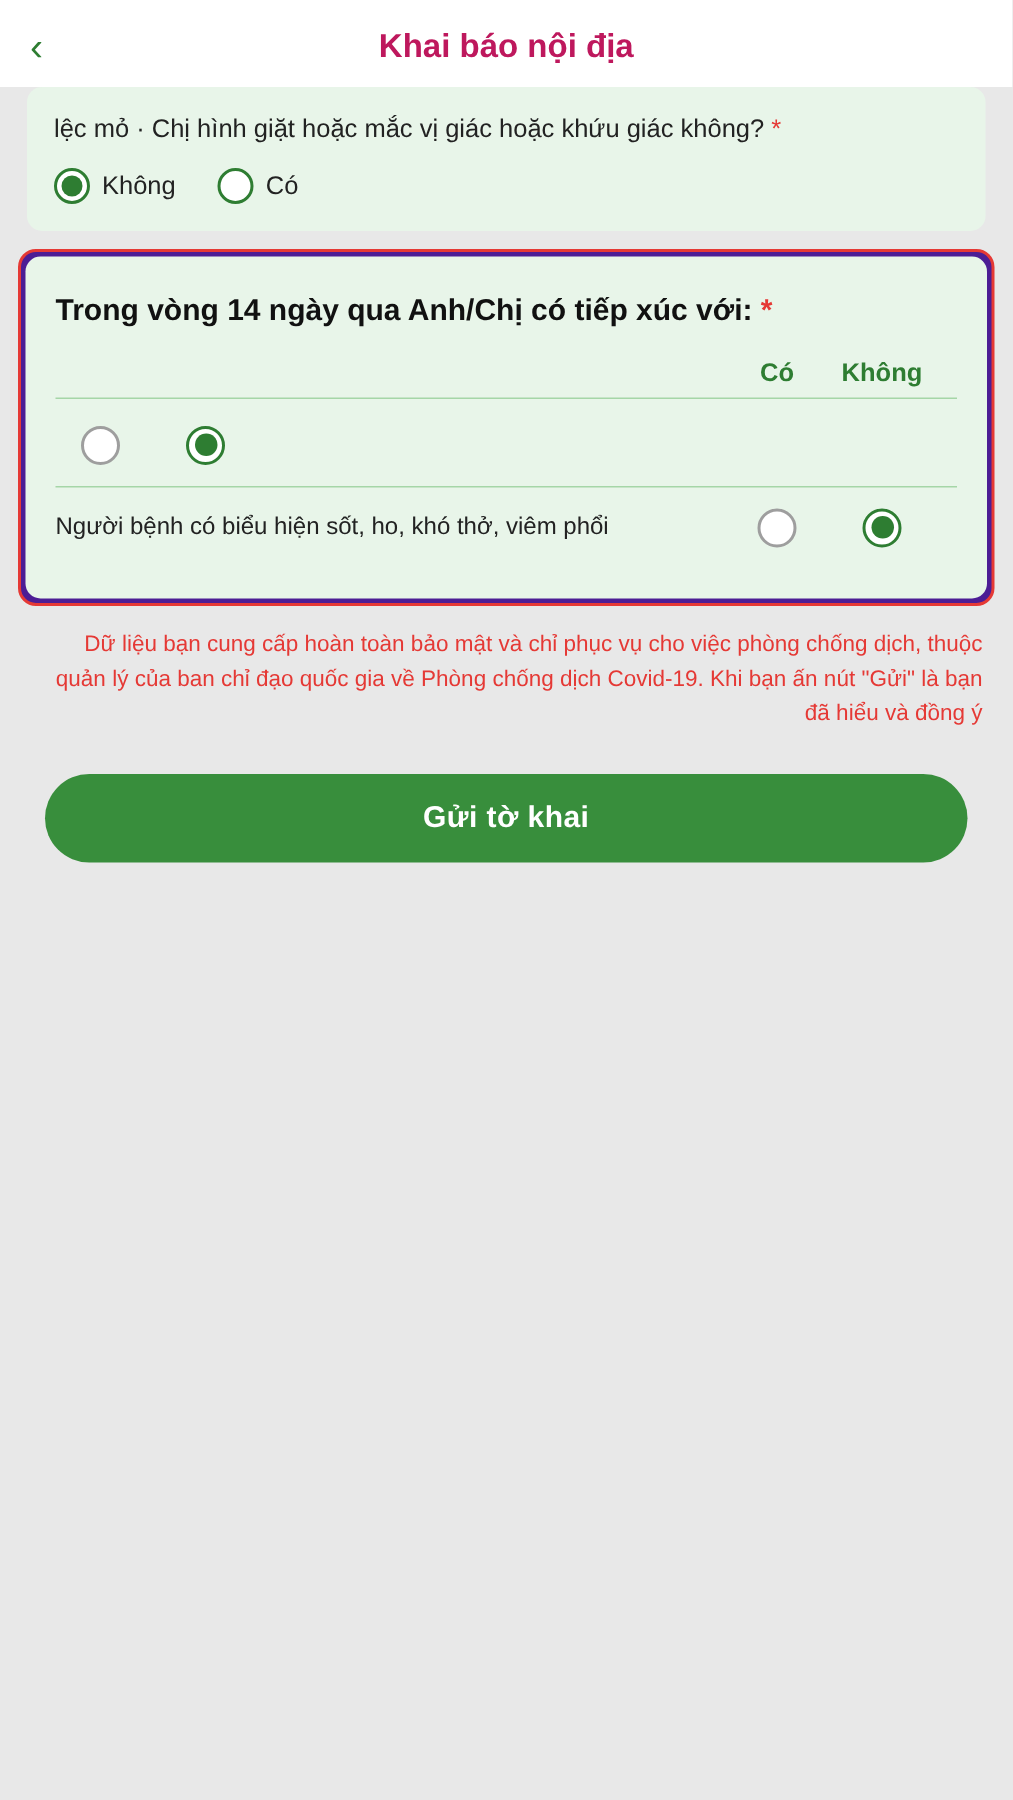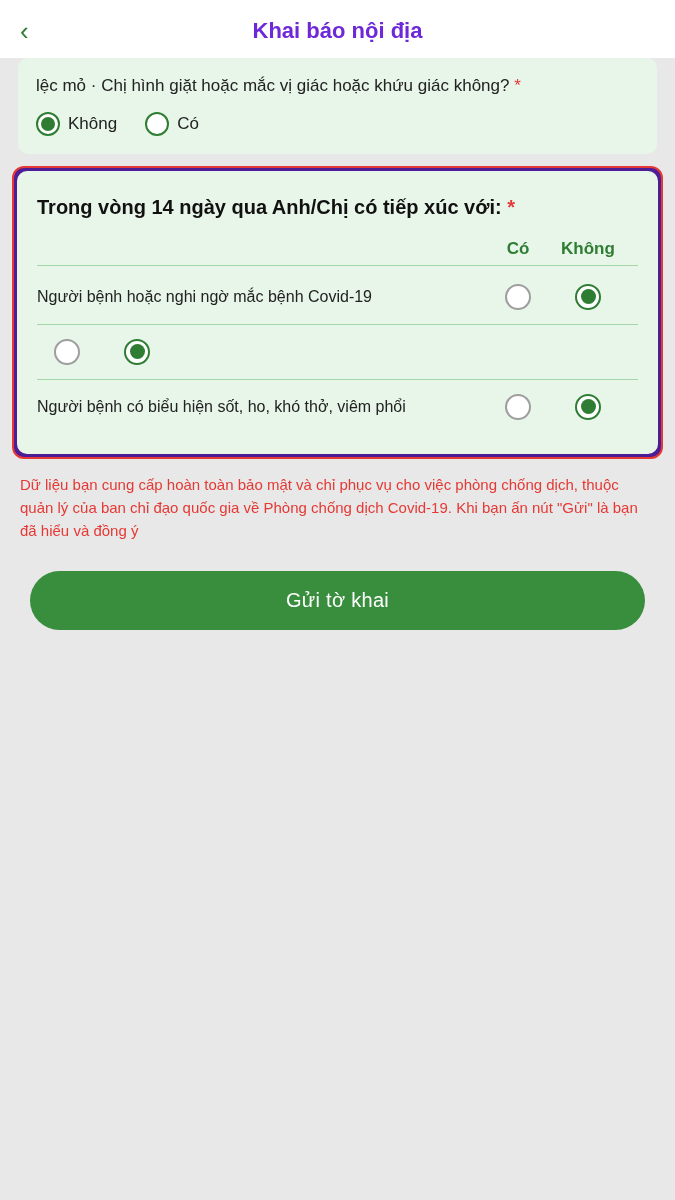--- a/index.html
+++ b/index.html
@@ -23,21 +23,21 @@
     }
     .header-back {
       position: absolute;
       left: 20px;
       color: #2e7d32;
       font-size: 26px;
       font-weight: 300;
       cursor: pointer;
     }
     .header-title {
-      color: #6d28d9;
+      color: #be185d;
       font-size: 22px;
       font-weight: 600;
     }
 
     
     .prev-card {
       background: #e8f5e9;
       margin: 0 18px 0 18px;
       padding: 16px 18px 18px;
       border-radius: 10px;
@@ -189,33 +189,34 @@
       border-radius: 50%;
       background: #2e7d32;
     }
 
     
     .privacy-text {
       margin: 10px 20px 18px 20px;
       font-size: 15px;
       color: #e53935;
       line-height: 1.55;
+      text-align: right;
     }
 
     
     .submit-area {
       display: flex;
       justify-content: center;
       padding: 10px 30px 30px;
     }
     .submit-btn {
       background: #388e3c;
       color: #fff;
       font-size: 20px;
-      font-weight: 400;
+      font-weight: 700;
       border: none;
       border-radius: 40px;
       padding: 18px 0;
       width: 100%;
       cursor: pointer;
       letter-spacing: 0.3px;
     }
   </style>
 </head>
 <body>
@@ -247,31 +248,20 @@
     <div class="main-question">
       <span>Trong vòng 14 ngày qua Anh/Chị có tiếp xúc với:</span>
       <span class="required"> <span>*</span></span>
     </div>
 
     <div class="table-header">
       <div class="col-co">Có</div>
       <div class="col-khong">Không</div>
     </div>
 
-    <div class="table-row">
-      <div class="row-label">Người bệnh hoặc nghi ngờ mắc bệnh Covid-19</div>
-      <div class="row-radios">
-        <div class="row-radio-co">
-          <div class="radio-sm"></div>
-        </div>
-        <div class="row-radio-khong">
-          <div class="radio-sm selected"></div>
-        </div>
-      </div>
-    </div>
 
     <div class="table-row">
       <div class="row-radios">
         <div class="row-radio-co">
           <div class="radio-sm"></div>
         </div>
         <div class="row-radio-khong">
           <div class="radio-sm selected"></div>
         </div>
       </div>

